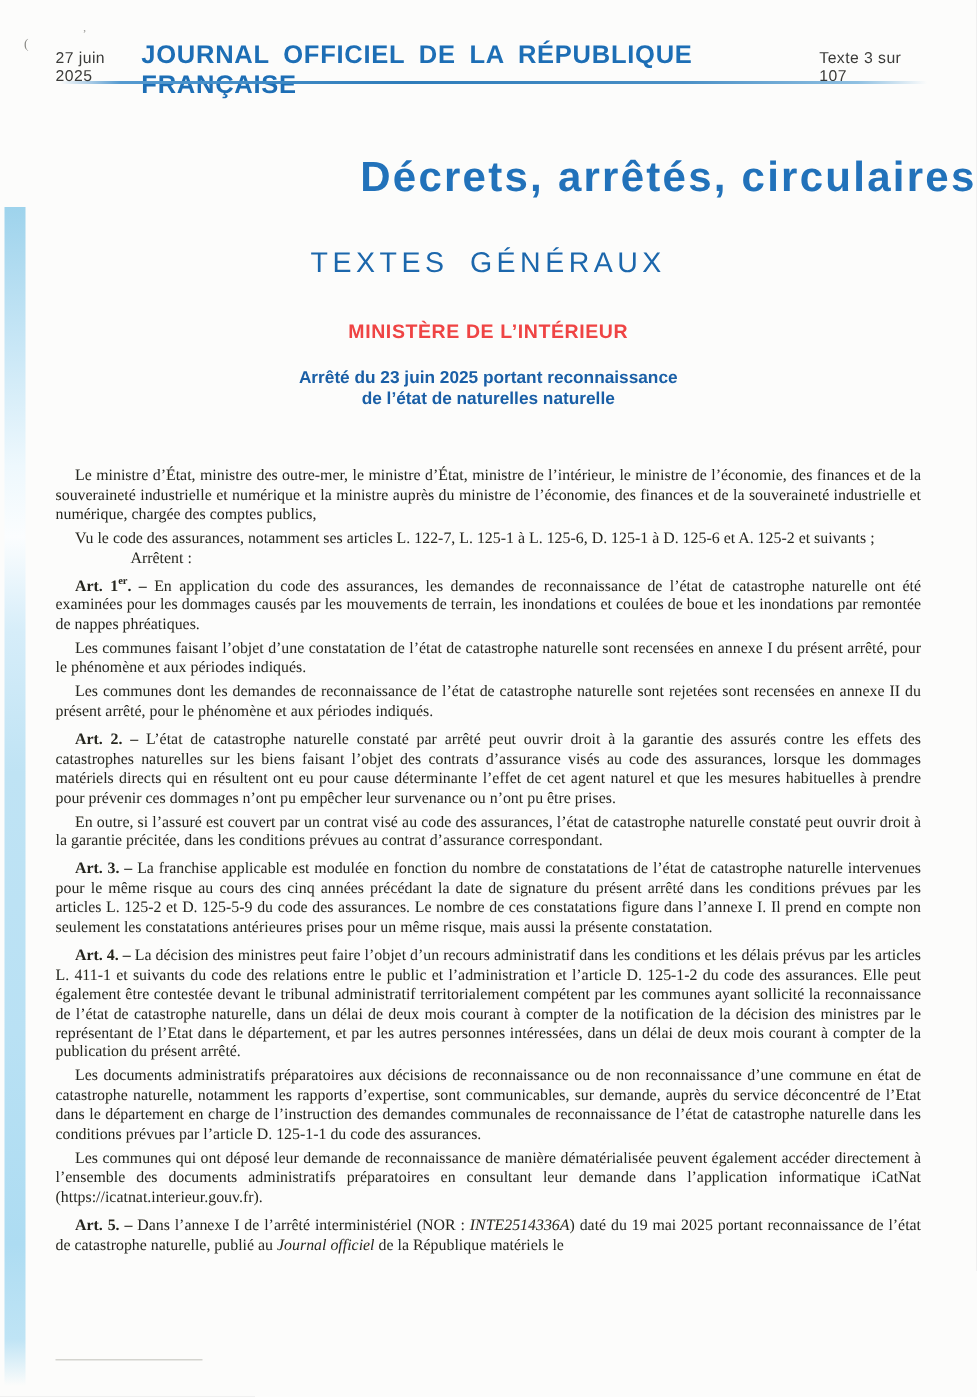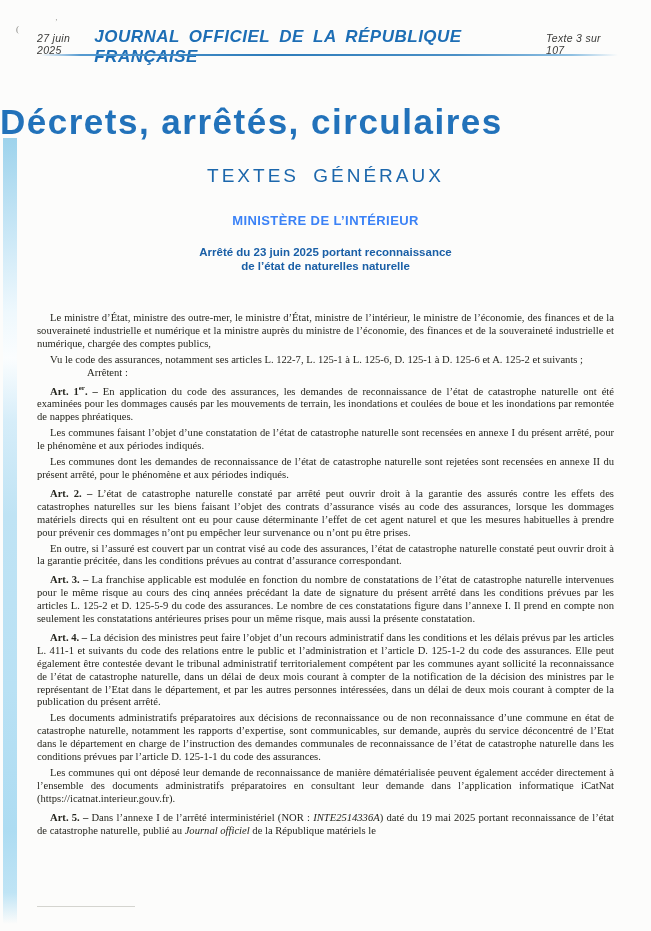--- a/index.html
+++ b/index.html
@@ -21,49 +21,48 @@
   }
   .speck1{position:absolute;left:16px;top:24px;color:#8a8a86;font-size:9px;font-family:"Liberation Serif",serif;}
   .speck2{position:absolute;left:55px;top:18px;color:#9a9a96;font-size:8px;font-family:"Liberation Serif",serif;}
   .bottom-remnant{position:absolute;left:37px;top:906px;width:98px;height:1px;background:#d4d4cf;}
 
   
   .header-row{
     position:absolute;top:27px;left:37px;width:581px;
     display:flex;justify-content:space-between;align-items:baseline;
     font-family:"Liberation Sans", sans-serif;
-    font-style:italic;
   }
   .header-date,.header-texte{font-size:10.5px;color:#3a3a38;letter-spacing:.3px;}
   .header-journal{
     font-size:17px;font-weight:bold;color:#1d6eb5;
     letter-spacing:.5px;word-spacing:4px;
   }
   .header-rule{
     position:absolute;top:54px;left:40px;width:578px;height:2px;
     background:linear-gradient(90deg,
       rgba(110,165,210,0) 0%, #559ad0 7%, #2e7cba 40%,
       #4b90c6 72%, #8fc0e2 92%, rgba(140,190,225,0) 100%);
   }
 
   
   .title-main{
-    position:absolute;top:102px;left:0;width:651px;text-align:left;
+    position:absolute;top:102px;left:0;width:651px;text-align:right;
     font-family:"Liberation Sans", sans-serif;font-weight:bold;
-    font-size:35px;color:#2272ba;letter-spacing:1.5px;
+    font-size:28px;color:#2272ba;letter-spacing:1.5px;
   }
   .title-section{
     position:absolute;top:165px;left:0;width:651px;text-align:center;
     font-family:"Liberation Sans", sans-serif;
     font-size:19px;color:#1c67ac;letter-spacing:3px;word-spacing:6px;
   }
   .title-ministry{
     position:absolute;top:213px;left:0;width:651px;text-align:center;
     font-family:"Liberation Sans", sans-serif;font-weight:bold;
-    font-size:13px;color:#3b82f6;letter-spacing:.4px;
+    font-size:13px;color:#ef4444;letter-spacing:.4px;
   }
   .title-decree{
     position:absolute;top:246px;left:0;width:651px;text-align:center;
     font-family:"Liberation Sans", sans-serif;font-weight:bold;
     font-size:11.5px;color:#1a5fa6;line-height:13.5px;
   }
   .nor-line{
     position:absolute;top:281px;left:0;width:651px;text-align:center;
     font-family:"Liberation Sans", sans-serif;
     font-size:8.5px;color:#4a86bd;letter-spacing:.3px;

